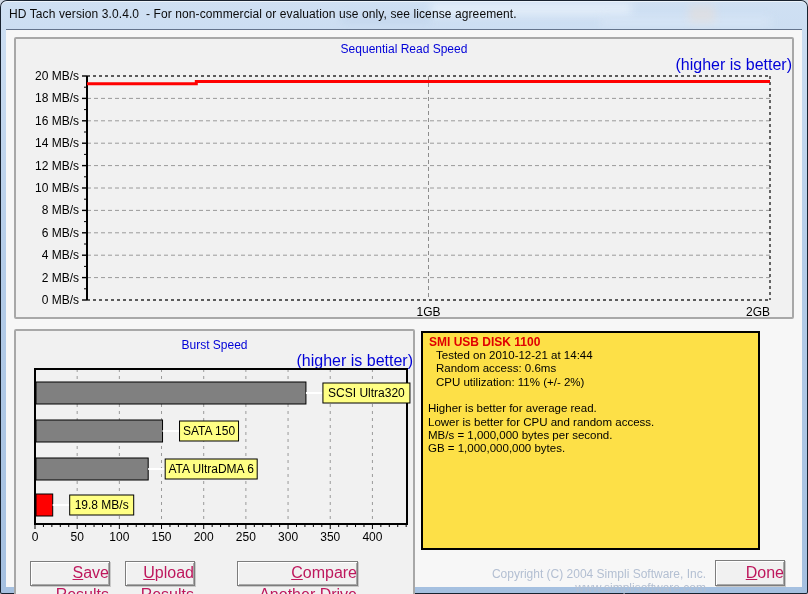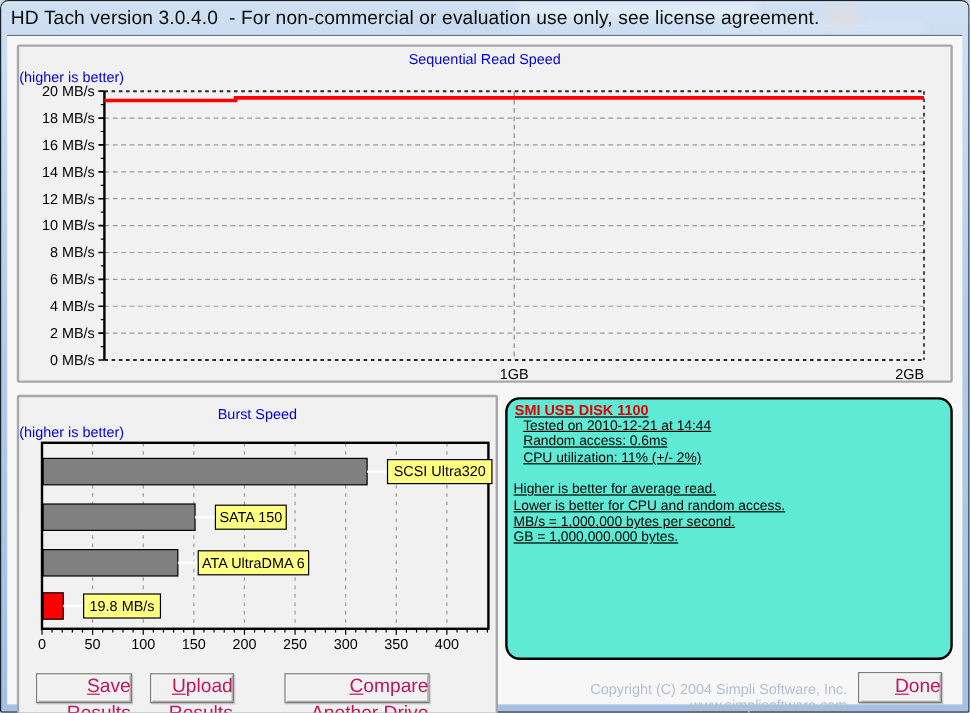--- a/index.html
+++ b/index.html
@@ -8,37 +8,37 @@
 
   
   .window { position:relative; width:808px; height:594px; }
   .frame-outer { position:absolute; inset:0; background:#18222f; border-radius:7px 7px 2px 2px; }
   .frame-glass { position:absolute; inset:1px; border-radius:6px 6px 1px 1px; overflow:hidden;
                  background:linear-gradient(180deg,#cfe0f3 0%, #b4cce8 45%, #a5c0e0 100%);
                  box-shadow: inset 0 1px 0 rgba(255,255,255,.6); }
   .blob { position:absolute; filter:blur(4px); opacity:.8; }
 
   .titlebar { position:absolute; left:0; top:0; width:808px; height:29px; }
-  .title-text { position:absolute; left:9px; top:7px; font-size:16px; color:#0b0b0b;
+  .title-text { position:absolute; left:9px; top:7px; font-size:12px; color:#0b0b0b;
                 white-space:pre; letter-spacing:.1px; }
 
   
   .client { position:absolute; left:6px; top:29px; width:796px; height:558px;
             background:#f7f7f7; border-top:1px solid #64748c; }
 
-  .panel { position:absolute; border:2px solid #a8a8a8; background:#f1f1f1; border-radius:2px;text-decoration:underline; }
+  .panel { position:absolute; border:2px solid #a8a8a8; background:#f1f1f1; border-radius:2px; }
   .panel-read  { left:8px;  top:7px;   width:780px; height:282px; }
   .panel-burst { left:8px;  top:299px; width:401px; height:290px; }
-  .panel-info  { left:415px; top:301px; width:373px; height:219px;
-                 border:2px solid #000; background:#5eead4; border-radius:12px; }
+  .panel-info  { left:415px; top:301px; width:339px; height:219px;
+                 border:2px solid #000; background:#fde047; border-radius:0; }
 
   .chart-title { position:absolute; left:0; right:0; text-align:center; color:#0000d8;
                  font-size:12px; line-height:15px; }
-  .chart-sub   { position:absolute; left:0; right:0; text-align:left; color:#0000d8;
-                 font-size:12px; line-height:15px; }
+  .chart-sub   { position:absolute; left:0; right:0; text-align:right; color:#0000d8;
+                 font-size:16px; line-height:15px; }
   .panel svg { position:absolute; left:0; top:0; }
 
   
   .info-inner { padding:2px 4px 0 4px; font-size:11.5px; line-height:13.4px; color:#000; }
   .drive-name { color:#e00000; font-weight:bold; font-size:12px; margin-left:2px; line-height:14px; }
   .detail { margin-left:9px; }
   .spacer { height:13px; }
   .note { margin-left:1px; }
 
   

